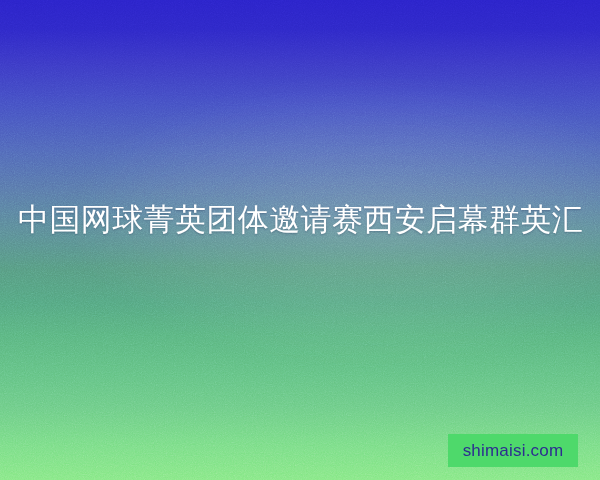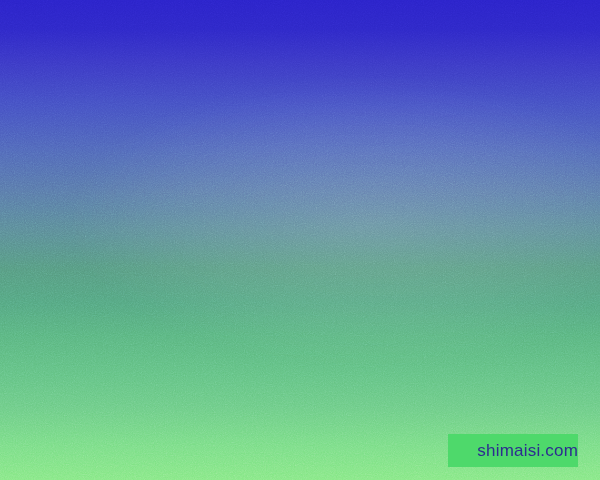--- a/index.html
+++ b/index.html
@@ -87,21 +87,21 @@
   
   #watermark-badge {
     position: absolute;
     left: 448px;
     top: 434px;
     width: 130px;
     height: 33px;
     background: #4ed96b;
     display: flex;
     align-items: center;
-    justify-content: flex-end;
+    justify-content: center;
   }
   #watermark-text {
     color: #2d2d90;
     font-size: 17px;
     line-height: 17px;
     letter-spacing: 0.2px;
     font-weight: 400;
     white-space: nowrap;
   }
 </style>
@@ -119,19 +119,20 @@
       <feTurbulence type="fractalNoise" baseFrequency="0.9" numOctaves="3" stitchTiles="stitch" result="noise"></feTurbulence>
       <feColorMatrix type="saturate" values="0.15" in="noise" result="desat"></feColorMatrix>
       <feComponentTransfer in="desat">
         <feFuncA type="linear" slope="0.85" intercept="0"></feFuncA>
       </feComponentTransfer>
     </filter>
     <rect width="600" height="480" filter="url(#grainFilter)"></rect>
   </svg>
 
   <div id="title-block">
+    <span class="title-line">中国网球菁英团体邀请赛西安启幕群英汇</span>
   </div>
 
   <div id="watermark-badge">
     <span id="watermark-text">shimaisi.com</span>
   </div>
 
 </div>
 
 </body></html>

